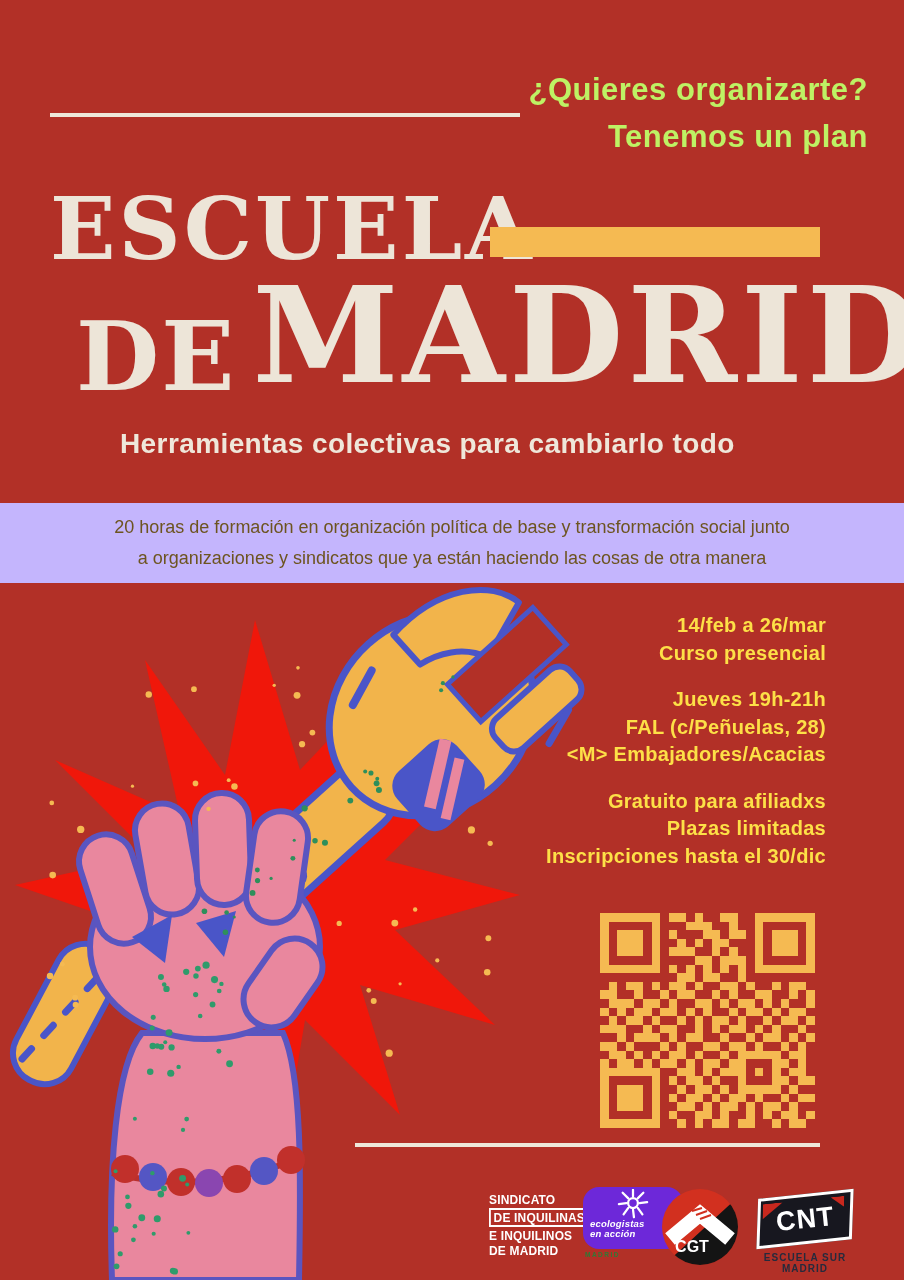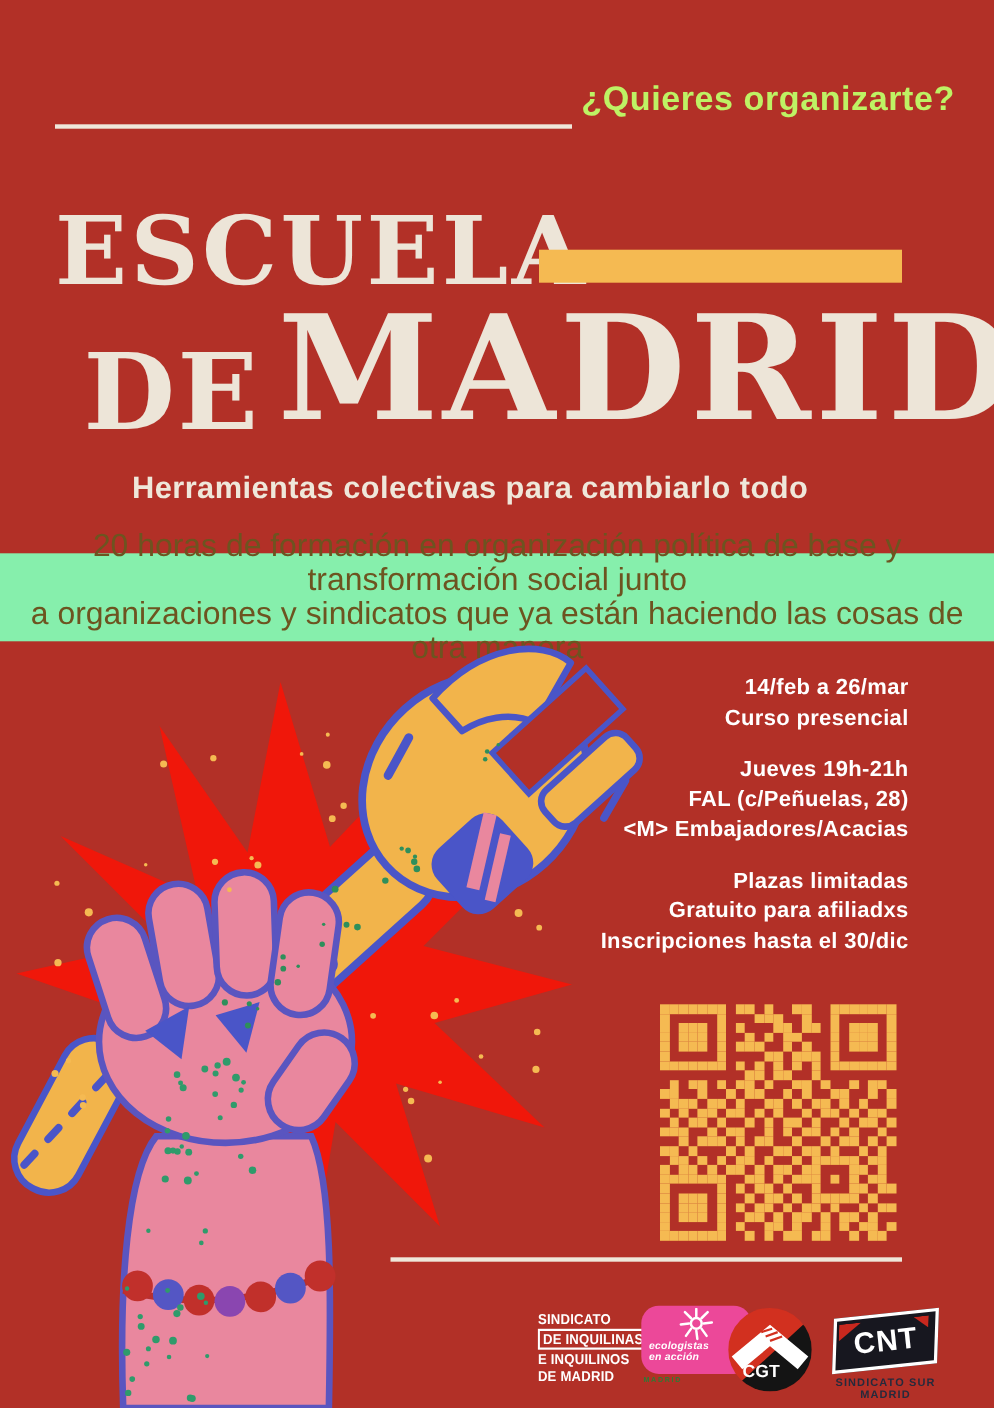--- a/index.html
+++ b/index.html
@@ -20,38 +20,38 @@
     font-family:"DejaVu Serif", serif; font-weight:800; font-size:86px; letter-spacing:3px;}
   .title-bar{left:490px; top:227px; width:330px; height:30px; background:#F5BA52;}
   .title-row2{left:76px; top:258px; display:flex; align-items:flex-end; gap:16px;
     color:#EDE5D8; font-family:"DejaVu Serif", serif; font-weight:800;}
   .title-de{font-size:96px; letter-spacing:2px;}
   .title-luchas{font-size:132px; letter-spacing:4px;}
   
   .subtitle{left:120px; top:428px; width:800px; text-align:left; color:#EFE7DA;
     font-size:28px; font-weight:700; letter-spacing:.4px;}
   
-  .banner{left:0; top:503px; width:904px; height:80px; background:#86efac;
+  .banner{left:0; top:503px; width:904px; height:80px; background:#c4b5fd;
     display:flex; flex-direction:column; justify-content:center; text-align:center;
-    color:#6D5420; font-size:29px; font-weight:500; line-height:31px;}
+    color:#6D5420; font-size:18px; font-weight:500; line-height:31px;}
   
-  .details{top:612px; right:78px; width:420px; text-align:right; color:#ffffff;
+  .details{top:612px; right:78px; width:420px; text-align:right; color:#fde047;
     font-size:20px; font-weight:700; line-height:27.5px; letter-spacing:.3px;}
   .dblock{margin-bottom:19px;}
   
   .qr{left:600px; top:913px; width:215px; height:215px; display:grid;
     grid-template-columns:repeat(25,1fr); grid-template-rows:repeat(25,1fr);}
   .qr .on{background:#F5BA52;}
   
   .divider2{left:355px; top:1143px; width:465px; height:4px; background:#EFE7DA;}
   
   .logo-sind{left:489px; top:1192px; color:#fff; font-weight:700; font-size:13px;
     line-height:15px; transform:scaleX(.92); transform-origin:left top; letter-spacing:.2px; white-space:nowrap;}
   .logo-sind .boxed{display:inline-block; border:2px solid #fff; padding:0 3px; margin:1px 0;}
-  .eco-box{left:583px; top:1187px; width:100px; height:62px; background:#ec4899;
+  .eco-box{left:583px; top:1187px; width:100px; height:62px; background:#6d28d9;
     border-radius:16px; overflow:hidden;}
   .eco-star{display:block; margin:2px auto 0;}
   .eco-name{color:#fff; font-style:italic; font-weight:700; font-size:9.5px;
     line-height:10px; padding-left:7px; margin-top:-2px; letter-spacing:.2px;}
   .eco-region{left:585px; top:1251px; color:#2F7A35; font-size:6.5px; font-weight:700; letter-spacing:1.5px;}
   .cgt{left:662px; top:1189px; width:76px; height:76px;}
   .cnt{left:746px; top:1194px; width:118px; text-align:center;}
   .cnt-flag{position:relative; margin:0 auto; width:90px; height:44px; background:#17171F;
     border:3px solid #fff; transform:rotate(-6deg) skewX(-8deg);
     display:flex; align-items:center; justify-content:center;}
@@ -65,20 +65,21 @@
 </style>
 </head>
 <body>
 
 <div class="poster">
 
   <div class="abs topline"></div>
 
   <div class="abs tagline">
     <div>¿Quieres organizarte?</div>
+    <div>Tenemos un plan</div>
   </div>
 
   <div class="abs title-row1">ESCUELA</div>
   <div class="abs title-bar"></div>
   <div class="abs title-row2">
     <span class="title-de">DE</span>
     <span class="title-luchas">MADRID</span>
   </div>
 
   <div class="abs subtitle">Herramientas colectivas para cambiarlo todo</div>
@@ -243,22 +244,22 @@
     <div class="dblock">
       <div>14/feb a 26/mar</div>
       <div>Curso presencial</div>
     </div>
     <div class="dblock">
       <div>Jueves 19h-21h</div>
       <div>FAL (c/Peñuelas, 28)</div>
       <div>&lt;M&gt; Embajadores/Acacias</div>
     </div>
     <div class="dblock">
+      <div>Gratuito para afiliadxs</div>
       <div>Plazas limitadas</div>
-      <div>Gratuito para afiliadxs</div>
       <div>Inscripciones hasta el 30/dic</div>
     </div>
   </div>
 
   <div class="abs qr">
       <div class="on"></div>
       <div class="on"></div>
       <div class="on"></div>
       <div class="on"></div>
       <div class="on"></div>
@@ -933,18 +934,18 @@
     </g>
   </svg>
 
   <div class="abs cnt">
     <div class="cnt-flag">
       <div class="cnt-red1"></div>
       <div class="cnt-red2"></div>
       <div class="cnt-acronym">CNT</div>
     </div>
     <div class="cnt-sub">
-      <div>SINDICATO SUR</div>
+      <div>ESCUELA SUR</div>
       <div>MADRID</div>
     </div>
   </div>
 
 </div>
 
 </body></html>

